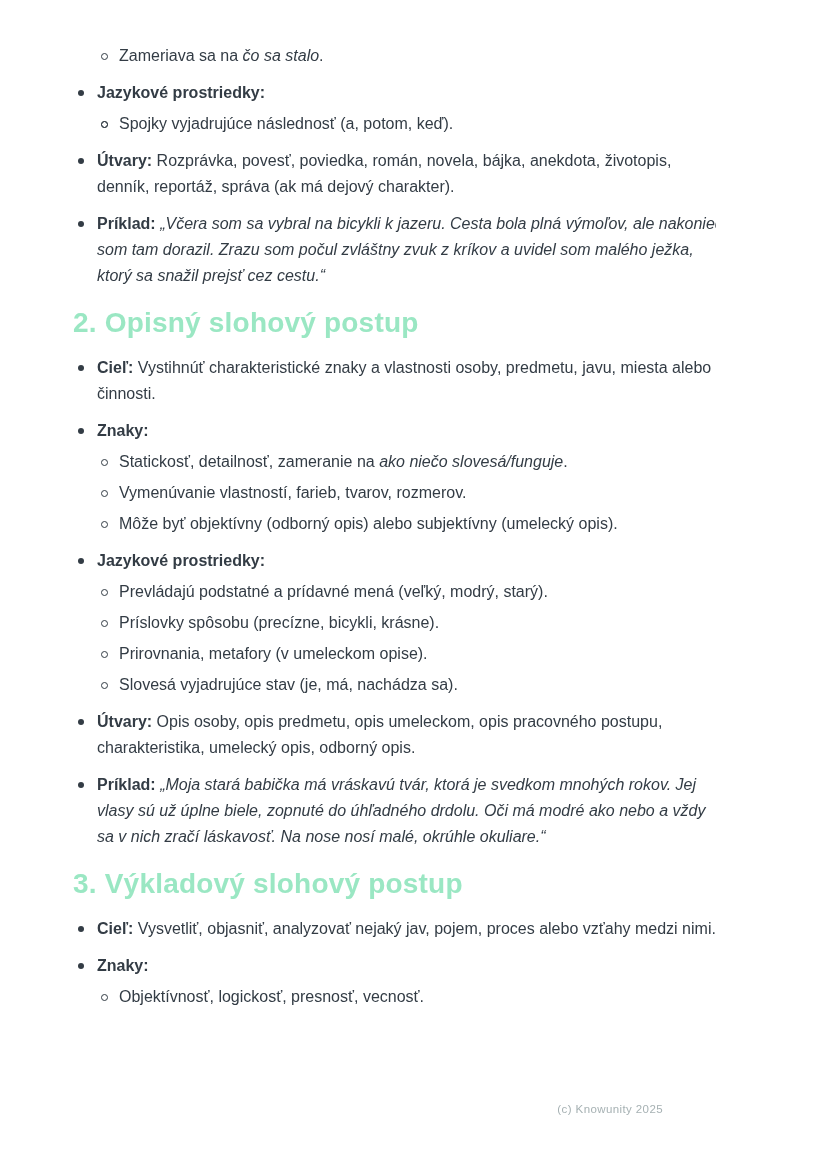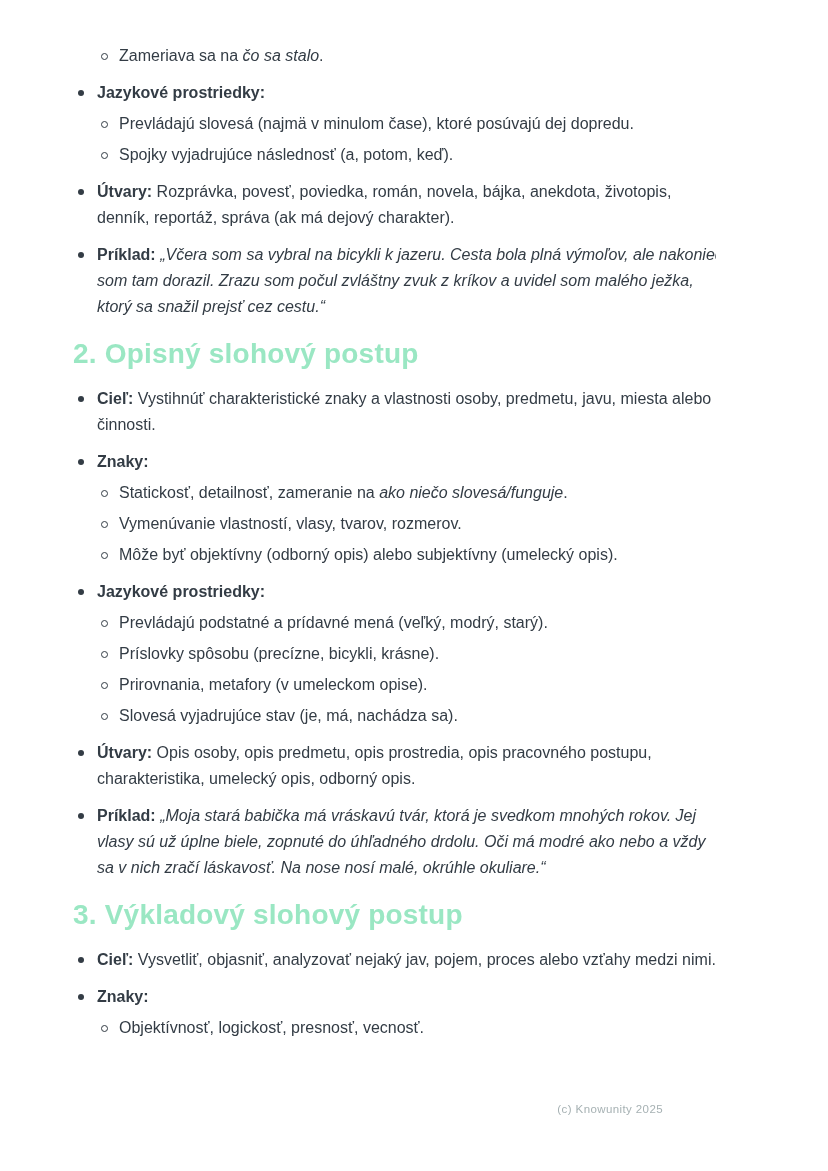--- a/index.html
+++ b/index.html
@@ -92,36 +92,36 @@
     z-index: 2;
   }
 </style>
 </head>
 <body>
 
 <div class="page">
   <div class="content" id="content">
       <div class="li sub"><span class="marker-circle"></span><span>Zameriava sa na </span><span class="i">čo sa stalo</span><span>.</span></div>
       <div class="li main"><span class="marker-dot"></span><span class="b">Jazykové prostriedky:</span></div>
-      <div class="li sub"><span class="marker-circle"></span><span>Prevládajú slovesá (najmä v minulom čase), ktoré posúvajú dej dopredu.</span></div>
+      <div class="li sub"><span class="marker-circle"></span></div>
       <div class="li sub"><span class="marker-circle"></span><span>Spojky vyjadrujúce následnosť (a, potom, keď).</span></div>
       <div class="li main"><span class="marker-dot"></span><span class="b">Útvary:</span><span> Rozprávka, povesť, poviedka, román, novela, bájka, anekdota, životopis, denník, reportáž, správa (ak má dejový charakter).</span></div>
       <div class="li main"><span class="marker-dot"></span><span class="b">Príklad:</span><span> </span><span class="i">„Včera som sa vybral na bicykli k jazeru. Cesta bola plná výmoľov, ale nakoniec som tam dorazil. Zrazu som počul zvláštny zvuk z kríkov a uvidel som malého ježka, ktorý sa snažil prejsť cez cestu.“</span></div>
       <h2 class="section-heading">2. Opisný slohový postup</h2>
       <div class="li main"><span class="marker-dot"></span><span class="b">Cieľ:</span><span> Vystihnúť charakteristické znaky a vlastnosti osoby, predmetu, javu, miesta alebo činnosti.</span></div>
       <div class="li main"><span class="marker-dot"></span><span class="b">Znaky:</span></div>
       <div class="li sub"><span class="marker-circle"></span><span>Statickosť, detailnosť, zameranie na </span><span class="i">ako niečo slovesá/funguje</span><span>.</span></div>
-      <div class="li sub"><span class="marker-circle"></span><span>Vymenúvanie vlastností, vlasy, tvarov, rozmerov.</span></div>
+      <div class="li sub"><span class="marker-circle"></span><span>Vymenúvanie vlastností, farieb, tvarov, rozmerov.</span></div>
       <div class="li sub"><span class="marker-circle"></span><span>Môže byť objektívny (odborný opis) alebo subjektívny (umelecký opis).</span></div>
       <div class="li main"><span class="marker-dot"></span><span class="b">Jazykové prostriedky:</span></div>
       <div class="li sub"><span class="marker-circle"></span><span>Prevládajú podstatné a prídavné mená (veľký, modrý, starý).</span></div>
       <div class="li sub"><span class="marker-circle"></span><span>Príslovky spôsobu (precízne, bicykli, krásne).</span></div>
       <div class="li sub"><span class="marker-circle"></span><span>Prirovnania, metafory (v umeleckom opise).</span></div>
       <div class="li sub"><span class="marker-circle"></span><span>Slovesá vyjadrujúce stav (je, má, nachádza sa).</span></div>
-      <div class="li main"><span class="marker-dot"></span><span class="b">Útvary:</span><span> Opis osoby, opis predmetu, opis prostredia, opis pracovného postupu, charakteristika, umelecký opis, odborný opis.</span></div>
+      <div class="li main"><span class="marker-dot"></span><span class="b">Útvary:</span><span> Opis osoby, opis predmetu, opis umeleckom, opis pracovného postupu, charakteristika, umelecký opis, odborný opis.</span></div>
       <div class="li main"><span class="marker-dot"></span><span class="b">Príklad:</span><span> </span><span class="i">„Moja stará babička má vráskavú tvár, ktorá je svedkom mnohých rokov. Jej vlasy sú už úplne biele, zopnuté do úhľadného drdolu. Oči má modré ako nebo a vždy sa v nich zračí láskavosť. Na nose nosí malé, okrúhle okuliare.“</span></div>
       <h2 class="section-heading">3. Výkladový slohový postup</h2>
       <div class="li main"><span class="marker-dot"></span><span class="b">Cieľ:</span><span> Vysvetliť, objasniť, analyzovať nejaký jav, pojem, proces alebo vzťahy medzi nimi.</span></div>
       <div class="li main"><span class="marker-dot"></span><span class="b">Znaky:</span></div>
       <div class="li sub"><span class="marker-circle"></span><span>Objektívnosť, logickosť, presnosť, vecnosť.</span></div>
     </div>
   <div class="side-band"></div>
   <div class="footer">(c) Knowunity 2025</div>
 </div>
 

